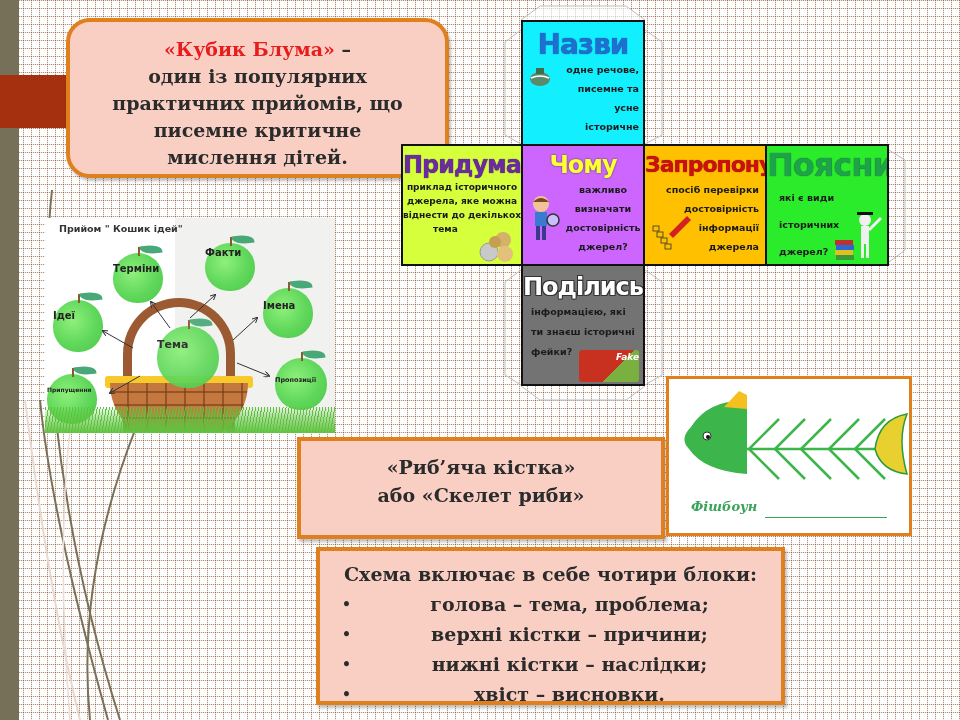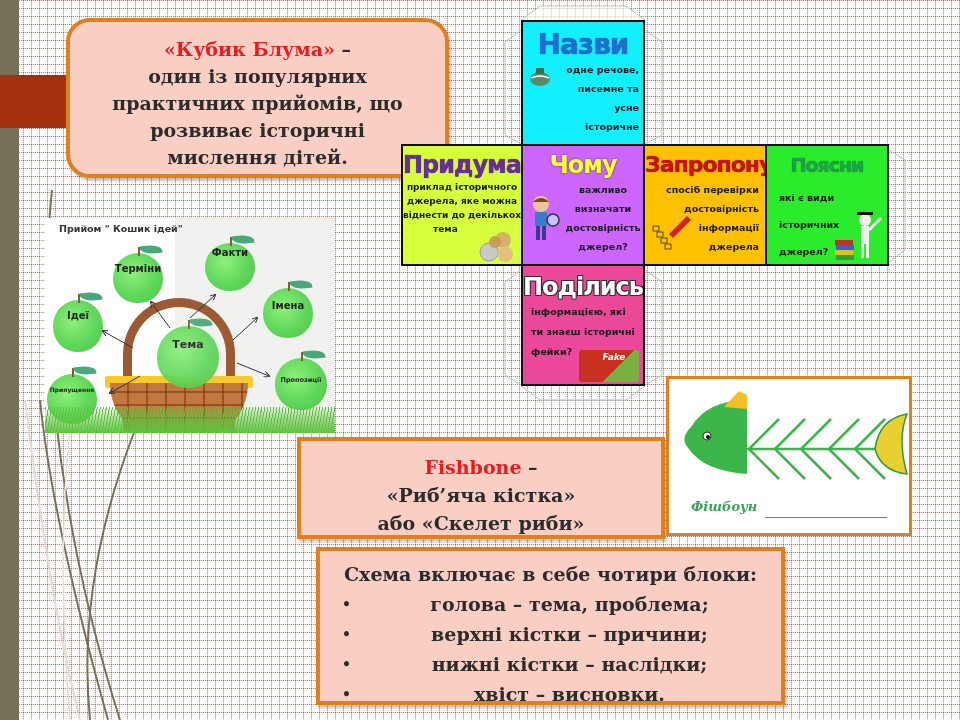--- a/index.html
+++ b/index.html
@@ -50,21 +50,21 @@
     .basket-img {
       position: absolute; left: 45px; top: 218px; width: 290px; height: 215px;
       background: linear-gradient(90deg, #ffffff 0, #ffffff 45%, #f1f1ef 45%, #f1f1ef 100%);
       overflow: hidden;
     }
     .basket-title { position: absolute; left: 14px; top: 5px; font-family: "DejaVu Sans", sans-serif; font-size: 9.5px; font-weight: bold; color: #333; }
     .apple {
       position: absolute; border-radius: 50% 50% 48% 48%;
       background: radial-gradient(circle at 40% 40%, #8ef07a 0%, #5fd75a 55%, #4cc54a 100%);
       font-family: "DejaVu Sans", sans-serif; font-weight: bold; color: #222;
-      display: flex; align-items: flex-start; justify-content: center;
+      display: flex; align-items: flex-start; 
     }
     .apple .lbl { margin-top: 16px; font-size: 10px; }
     .apple::before {
       content: ""; position: absolute; top: -6px; left: 50%; width: 2px; height: 9px; background: #8a5a2a;
     }
     .apple::after {
       content: ""; position: absolute; top: -8px; left: 54%; width: 22px; height: 9px; background: #48a878;
       border-radius: 0 80% 0 80%; transform: rotate(-8deg);
     }
     .basket-body {
@@ -100,23 +100,23 @@
     .f-prydumai { left: 401px; top: 144px; width: 122px; height: 122px; background: #d6ff3c; }
     .f-prydumai .title { color: #6a2aa0; text-shadow: 0 0 1px #2a0a44; }
     .f-prydumai .txt { line-height: 14px; font-size: 9px; }
     .f-chomu { left: 521px; top: 144px; width: 124px; height: 122px; background: #cc66ff; }
     .f-chomu .title { color: #ffff33; text-shadow: 0 0 2px #333; }
     .f-chomu .txt { padding-left: 40px; line-height: 19px; }
     .f-zaproponui { left: 643px; top: 144px; width: 124px; height: 122px; background: #ffc000; }
     .f-zaproponui .title { color: #cc1010; text-shadow: 0 0 1px #600; font-size: 22px; }
     .f-zaproponui .txt { text-align: right; padding-right: 6px; line-height: 19px; }
     .f-poyasny { left: 765px; top: 144px; width: 124px; height: 122px; background: #2bec2b; }
-    .f-poyasny .title { color: #1ea34a; text-shadow: 0 0 1px #0b4a1e; font-size: 19px; }
+    .f-poyasny .title { color: #1ea34a; text-shadow: 0 0 1px #0b4a1e; font-size: 32px; }
     .f-poyasny .txt { text-align: left; padding-left: 12px; line-height: 19px; margin-top: 8px; }
-    .f-podilys { left: 521px; top: 264px; width: 124px; height: 122px; background: #ec4899; }
+    .f-podilys { left: 521px; top: 264px; width: 124px; height: 122px; background: #737373; }
     .f-podilys .title { color: #ffffff; text-shadow: -1px -1px 0 #333, 1px -1px 0 #333, -1px 1px 0 #333, 1px 1px 0 #333; margin-top: 6px; }
     .f-podilys .txt { text-align: left; padding-left: 8px; line-height: 20px; }
     .face-ico { position: absolute; }
 
     
     .fish-img {
       position: absolute; left: 666px; top: 376px; width: 246px; height: 160px;
       background: #fff; border: 3px solid #e07f1e;
     }
     .fish-caption { position: absolute; left: 22px; top: 120px; font-family: "DejaVu Serif", serif; font-weight: bold; color: #3aa35a; font-size: 13px; font-style: italic; }
@@ -136,21 +136,21 @@
   <path d="M 25 400 C 40 520, 60 640, 80 720" stroke="#e8d8d0" stroke-width="2" fill="none"></path>
   <path d="M 70 430 C 60 520, 62 620, 70 720" stroke="#eadcd4" stroke-width="1.5" fill="none"></path>
 </svg>
 
 <div class="pink-box box-bloom">
   <div>
     <span class="red">«Кубик Блума»</span><span> –</span>
   </div>
   <div>один із популярних</div>
   <div>практичних прийомів, що</div>
-  <div>розвиває історичні</div>
+  <div>писемне критичне</div>
   <div>мислення дітей.</div>
 </div>
 
 <svg class="cube-outline" viewBox="0 0 960 720">
   <path d="M 521 20 L 540 6 L 626 6 L 645 20" stroke="#bbb" stroke-width="1" fill="rgba(255,255,255,0.6)"></path>
   <path d="M 521 30 L 505 42 L 505 135 L 521 144" stroke="#bbb" stroke-width="1" fill="none"></path>
   <path d="M 645 30 L 662 42 L 662 135 L 645 144" stroke="#bbb" stroke-width="1" fill="none"></path>
   <path d="M 889 150 L 905 160 L 905 250 L 889 262" stroke="#bbb" stroke-width="1" fill="none"></path>
   <path d="M 521 270 L 505 282 L 505 375 L 521 385" stroke="#bbb" stroke-width="1" fill="none"></path>
   <path d="M 645 270 L 662 282 L 662 375 L 645 385" stroke="#bbb" stroke-width="1" fill="none"></path>
@@ -231,21 +231,21 @@
     <rect x="31" y="38" width="3" height="14" fill="#f0f0f0"></rect>
     <line x1="34" y1="24" x2="46" y2="12" stroke="#f0f0f0" stroke-width="3"></line>
   </svg>
 </div>
 
 <div class="face f-podilys">
   <div class="title">Поділись</div>
   <div class="txt">інформацією, які</div>
   <div class="txt">ти знаєш історичні</div>
   <div class="txt">фейки?</div>
-  <div class="face-ico" style="left:56px;top:84px;width:60px;height:32px;background:linear-gradient(135deg,#c83020 0,#c83020 60%,#7ab040 60%);border-radius:3px;color:#fff;font-size:9px;font-weight:bold;font-style:italic;padding:2px 0 0 10px;text-align:center;">
+  <div class="face-ico" style="left:56px;top:84px;width:60px;height:32px;background:linear-gradient(135deg,#c83020 0,#c83020 60%,#7ab040 60%);border-radius:3px;color:#fff;font-size:9px;font-weight:bold;font-style:italic;padding:2px 0 0 10px;text-align:right;">
     <span>Fake</span>
   </div>
 </div>
 
 <div class="basket-img">
   <div class="basket-title">Прийом " Кошик ідей"</div>
   <div class="basket-handle"></div>
   <div class="basket-rim"></div>
   <div class="basket-body"></div>
 
@@ -281,23 +281,20 @@
     <line x1="145" y1="100" x2="170" y2="77" stroke="#333" stroke-width="1" marker-end="url(#ah)"></line>
     <line x1="88" y1="130" x2="58" y2="113" stroke="#333" stroke-width="1" marker-end="url(#ah)"></line>
     <line x1="188" y1="122" x2="212" y2="100" stroke="#333" stroke-width="1" marker-end="url(#ah)"></line>
     <line x1="95" y1="158" x2="65" y2="175" stroke="#333" stroke-width="1" marker-end="url(#ah)"></line>
     <line x1="192" y1="145" x2="224" y2="158" stroke="#333" stroke-width="1" marker-end="url(#ah)"></line>
   </svg>
   <div class="grass"></div>
 </div>
 
 <div class="pink-box box-fish-title">
-  <div>
-    <span class="red">Fishbone</span><span> –</span>
-  </div>
   <div>«Риб’яча кістка»</div>
   <div>або «Скелет риби»</div>
 </div>
 
 <div class="fish-img">
   <svg width="240" height="120" viewBox="0 0 240 120">
     <path d="M78 22 Q40 20 22 48 Q10 60 20 70 Q35 92 78 95 Z" fill="#3cb54a"></path>
     <path d="M55 28 L70 12 L78 16 L78 30 Z" fill="#f4c020"></path>
     <circle cx="38" cy="57" r="4" fill="#fff" stroke="#333"></circle>
     <circle cx="39" cy="58" r="2" fill="#111"></circle>

